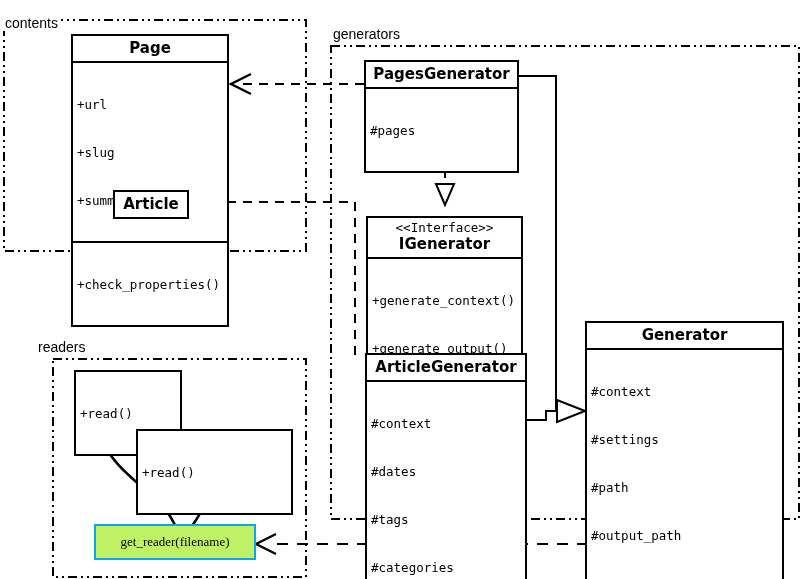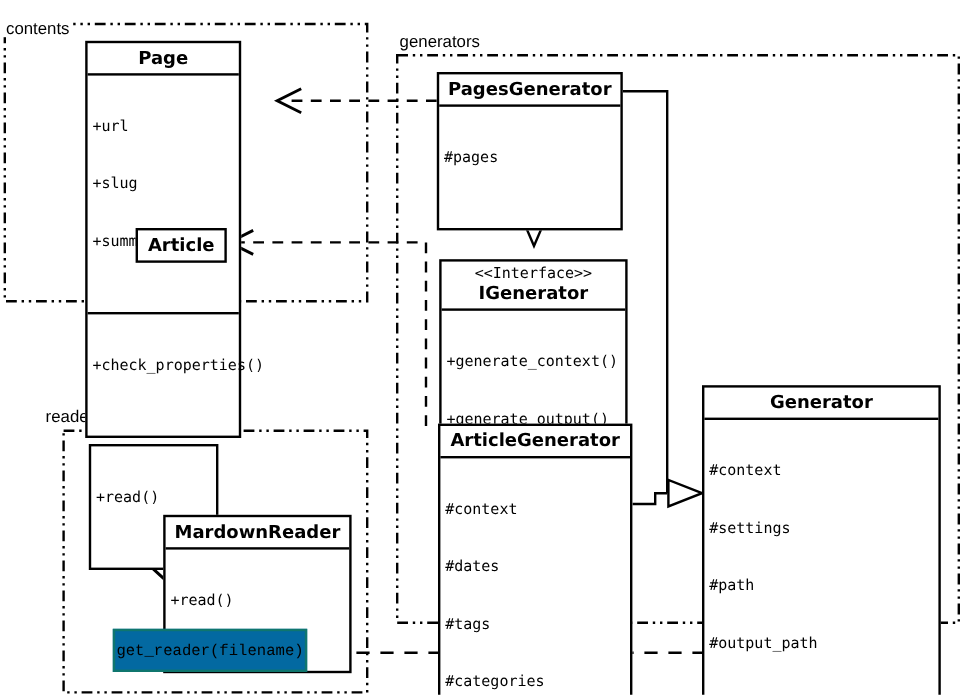--- a/index.html
+++ b/index.html
@@ -12,25 +12,25 @@
   .uml{position:absolute;border:2px solid #000;background:#fff;box-sizing:border-box;}
   .uml .sect{border-bottom:2px solid #000;}
   .uml .sect:last-child{border-bottom:none;}
   .uml .title{text-align:center;font-weight:bold;font-size:15px;
               font-family:"DejaVu Sans","Liberation Sans",sans-serif;
               padding:4px 6px 5px 6px;line-height:16px;}
   .uml .stereo{text-align:center;font-weight:normal;font-size:12.5px;
                font-family:"DejaVu Sans Mono","Liberation Mono",monospace;
                line-height:14px;padding-top:3px;}
   .uml .member{font-family:"DejaVu Sans Mono","Liberation Mono",monospace;
-               font-size:12.5px;line-height:16px;padding:2px 4px 19px 4px;white-space:pre;}
+               font-size:12.5px;line-height:16px;padding:2px 4px 0 4px;white-space:pre;}
   .uml .member div{white-space:pre;}
-  .fnbox{position:absolute;border:2px solid #0f766e;background:#0369a1;box-sizing:border-box;
+  .fnbox{position:absolute;border:2px solid #0ea5e9;background:#bef264;box-sizing:border-box;
          display:flex;align-items:center;justify-content:center;
-         font-family:Liberation Mono, monospace;font-size:13px;}
+         font-family:Liberation Serif, serif;font-size:13px;}
 </style>
 </head>
 <body>
 
 <div id="canvas">
 
   <svg class="layer" viewBox="0 0 803 579">
 
     <rect x="4" y="20" width="302" height="231" fill="none" stroke="#000" stroke-width="2" stroke-dasharray="9,4,2,4,2,4"></rect>
 
@@ -85,21 +85,21 @@
     <g>
       <path d="M 192,526 C 205,508 206,497 222,489" fill="none" stroke="#000" stroke-width="2.6"></path>
       <polygon points="230,474 217,491 234,489" fill="#000"></polygon>
     </g>
   </svg>
 
   <div class="pkg-label" style="left:2px; top:1px;margin-top:15px;">contents</div>
   <div class="pkg-label" style="left:330px; top:27px;">generators</div>
   <div class="pkg-label" style="left:35px; top:340px;">readers</div>
 
-  <div class="uml" style="left:71px; top:34px; width:130px;">
+  <div class="uml" style="left:71px; top:34px; width:158px;">
     <div class="sect">
       <div class="title">Page</div>
     </div>
     <div class="sect member">
       <div>+url</div>
       <div>+slug</div>
       <div>+summary</div>
     </div>
     <div class="sect member">
       <div>+check_properties()</div>
@@ -159,23 +159,20 @@
 
   </div>
 
   <div class="uml" style="left:74px; top:370px; width:108px;">
     <div class="sect member">
       <div>+read()</div>
     </div>
   </div>
 
   <div class="uml" style="left:136px; top:429px; width:157px;">
-    <div class="sect">
-      <div class="title">MardownReader</div>
-    </div>
     <div class="sect member">
       <div>+read()</div>
     </div>
   </div>
 
   <div class="fnbox" style="left:94px; top:524px; width:162px; height:36px;">
     <span>get_reader(filename)</span>
   </div>
 
 </div>

